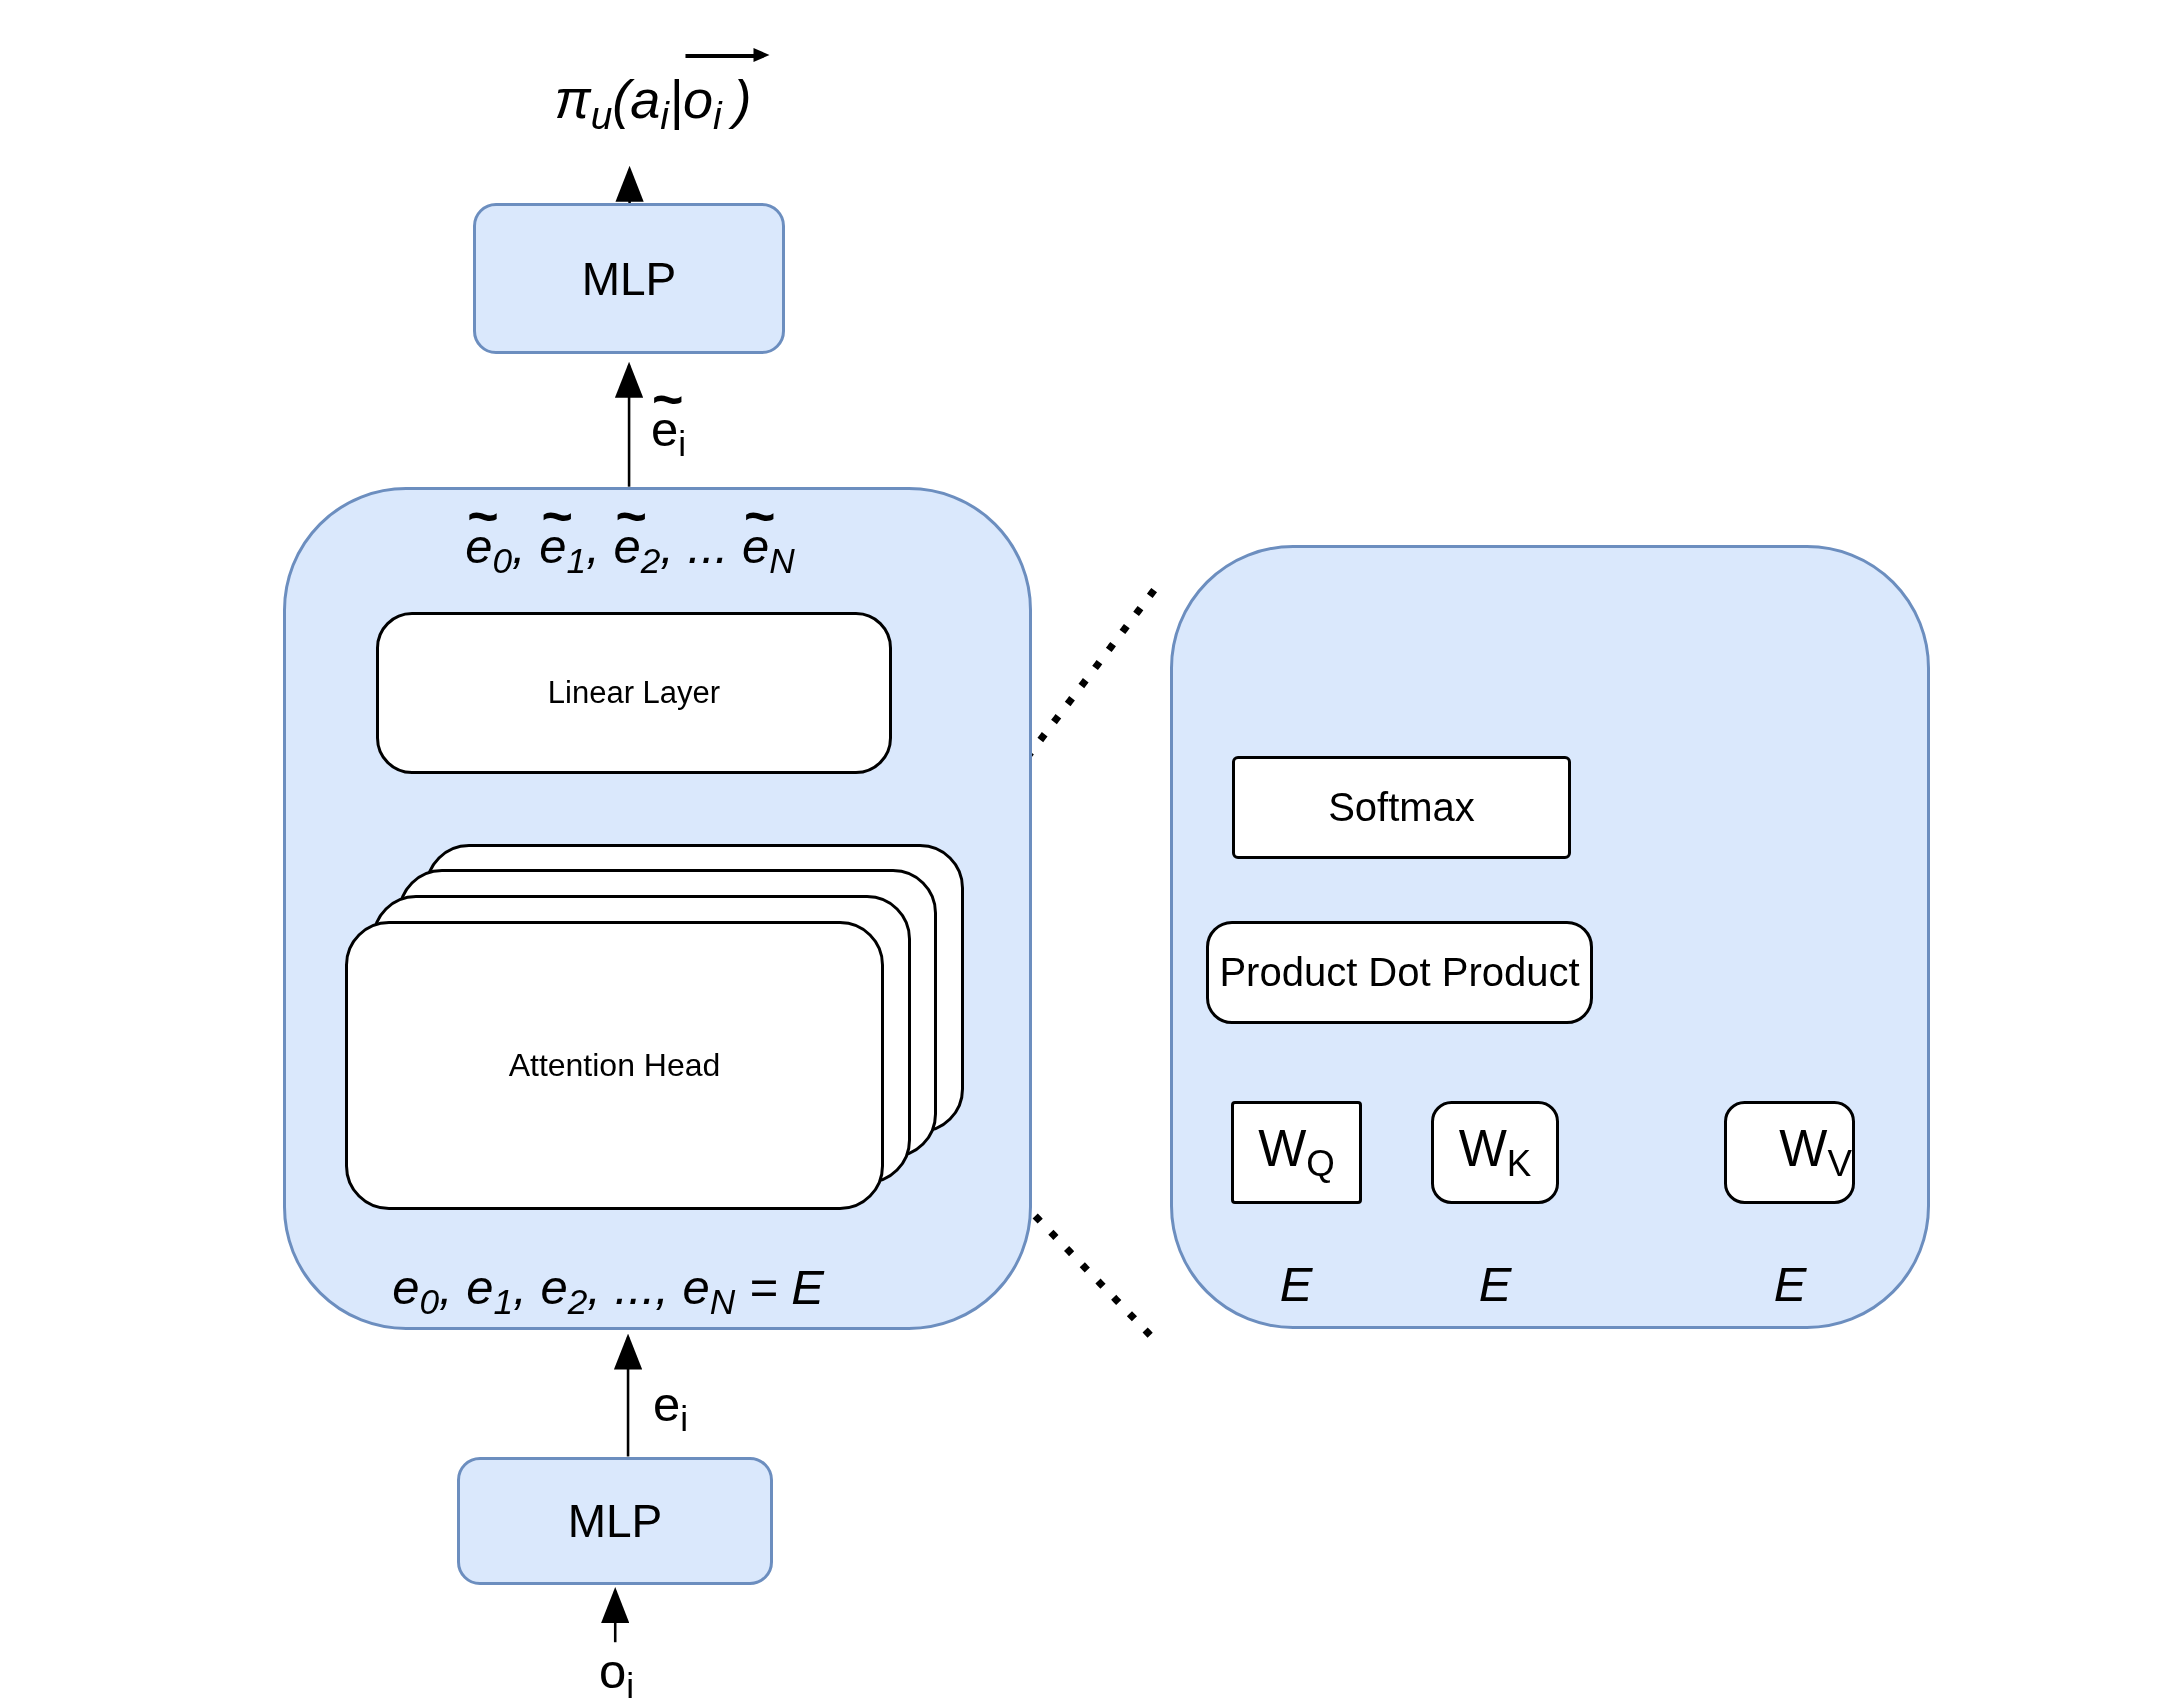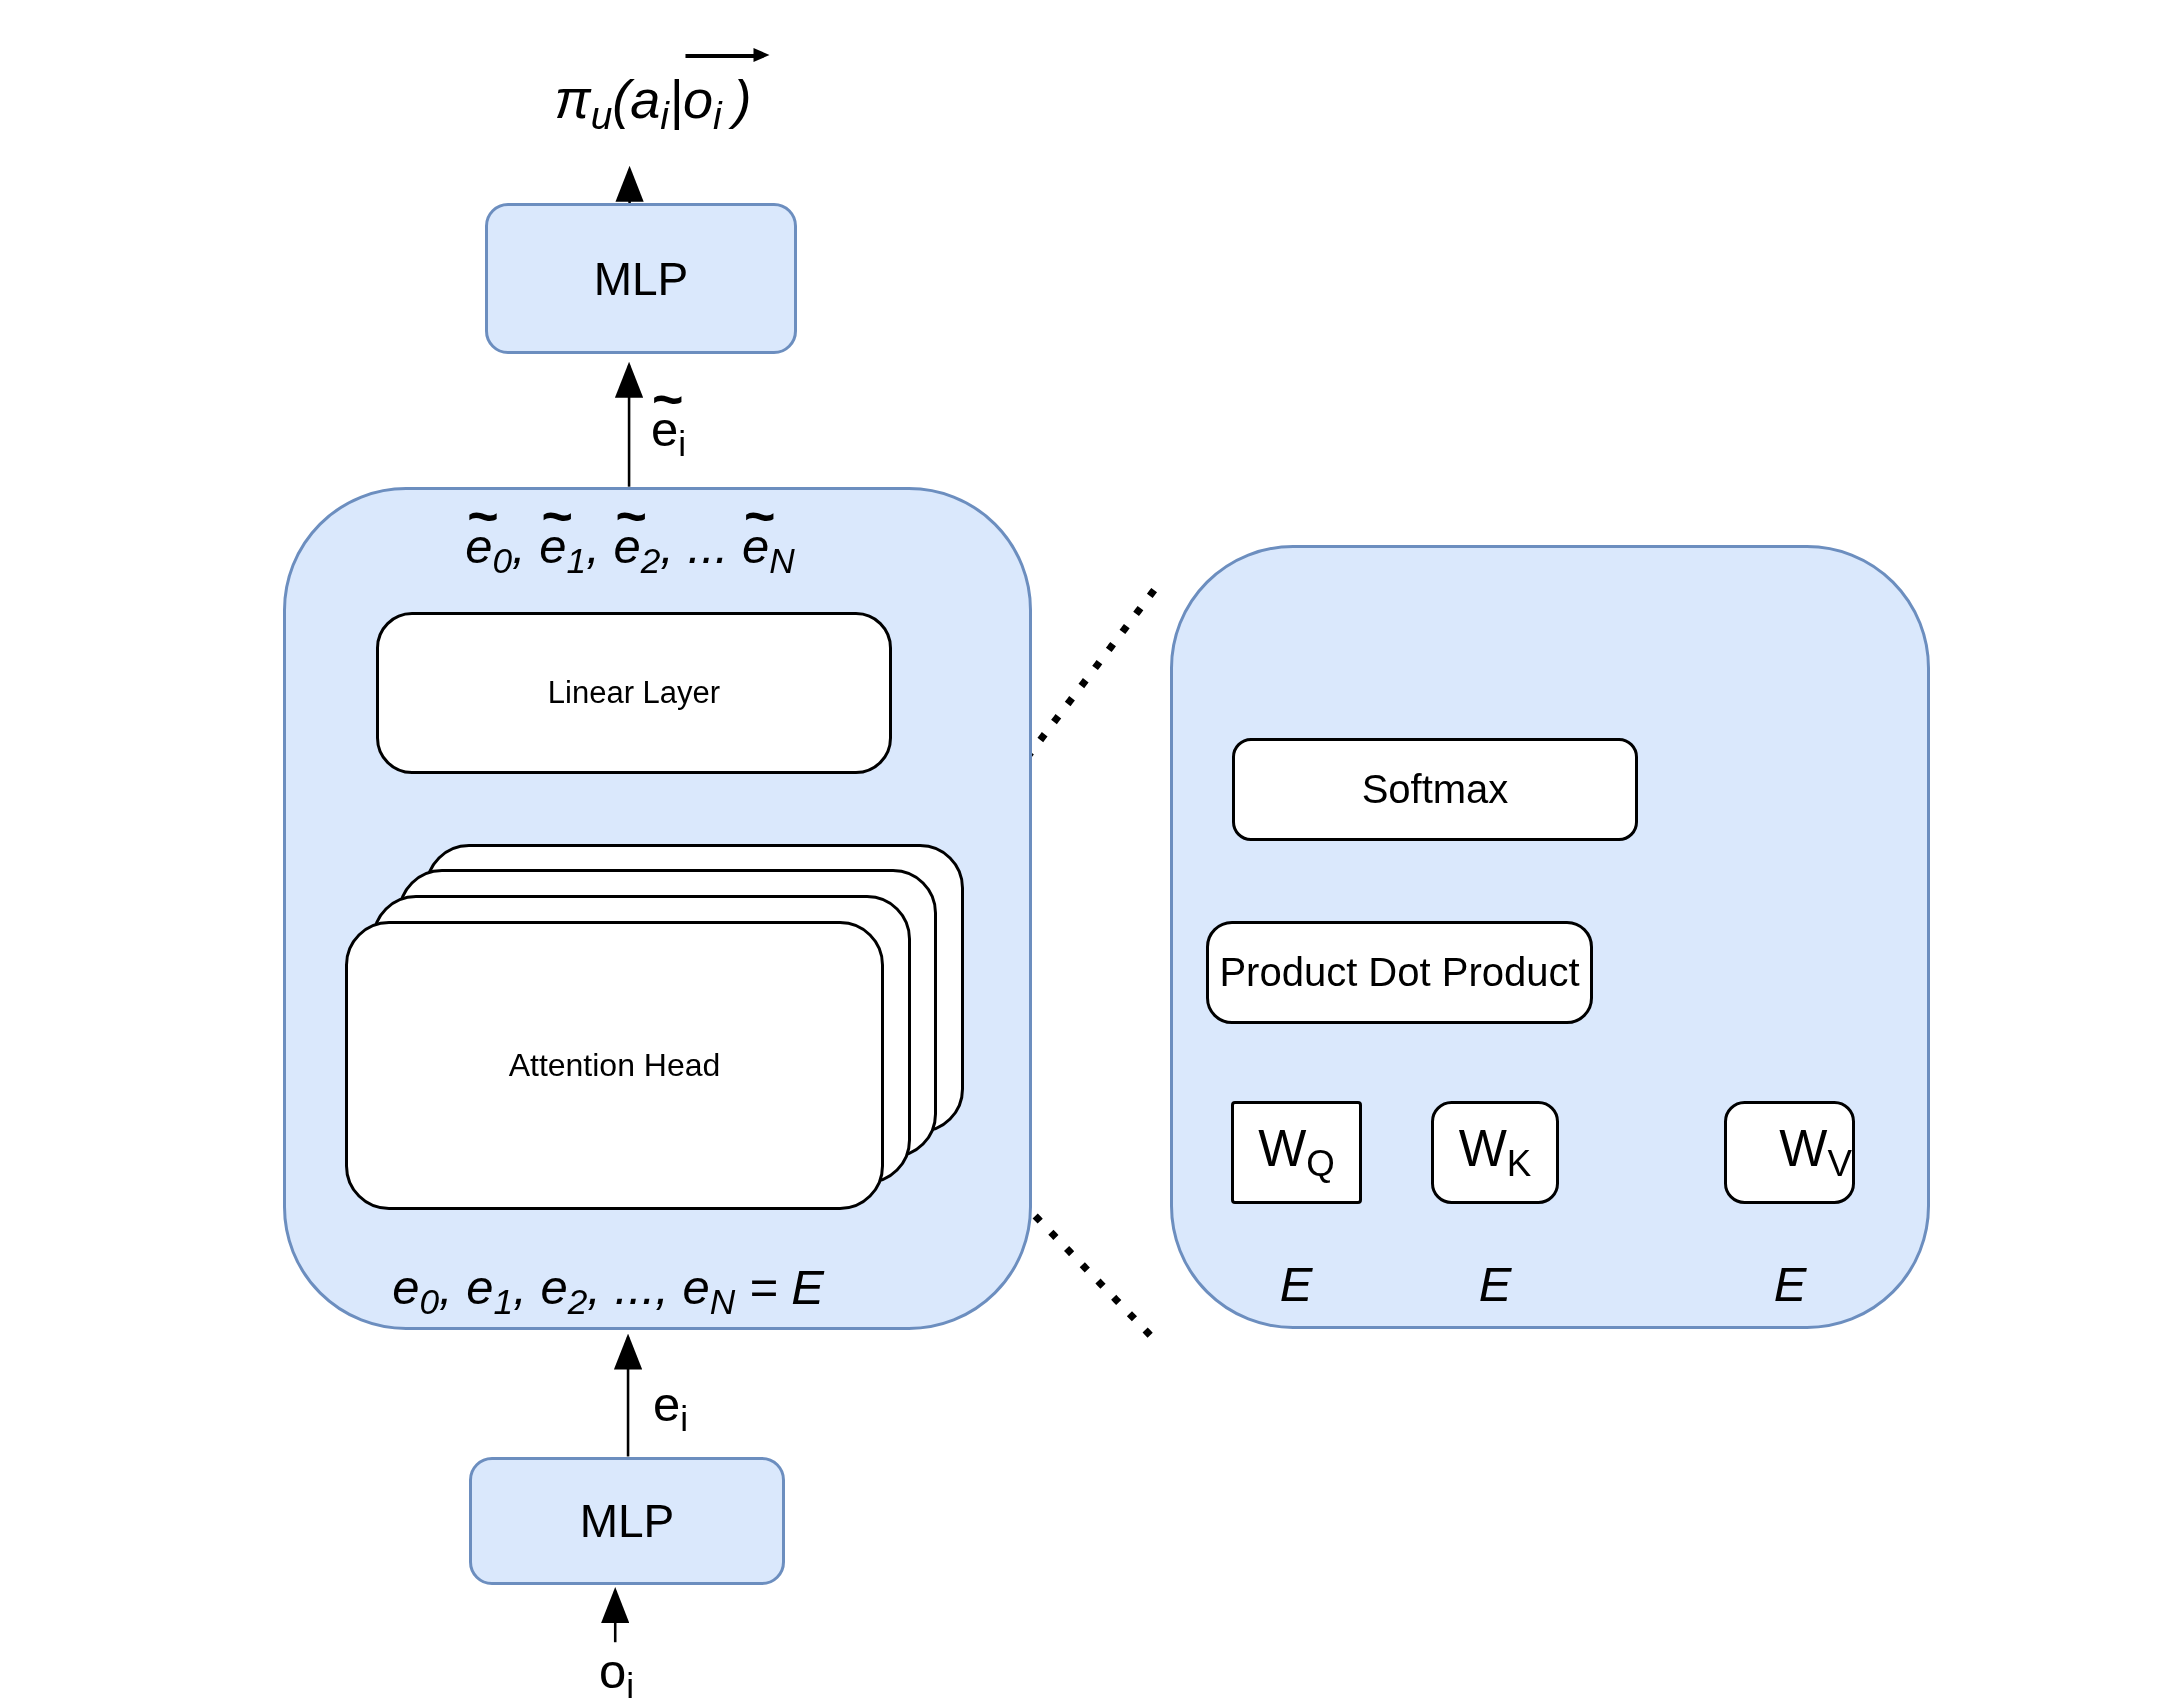--- a/index.html
+++ b/index.html
@@ -20,21 +20,20 @@
     box-sizing: border-box;
   }
   .bluebox {
     position: absolute;
     background: #dae8fc;
     border: 3.1px solid #6c8ebf;
     border-radius: 23px;
     box-sizing: border-box;
     display: flex; align-items: center; justify-content: center;
     font-size: 46px;
-    margin-left: 12px;
   }
   .whitebox {
     position: absolute;
     background: #ffffff;
     border: 3.1px solid #000000;
     box-sizing: border-box;
     display: flex; align-items: center; justify-content: center;
   }
   .label { position: absolute; line-height: 1; white-space: nowrap; }
   .center-x { transform: translateX(-50%); font-style: italic; }
@@ -148,21 +147,21 @@
     <span>MLP</span>
   </div>
 
   <div class="label" style="left:599px; top:1647px; font-size:49px;">
     <span>o</span><span class="sb">i</span>
   </div>
 
   <div class="panel" style="left:1170px; top:545px; width:760px; height:784px;"></div>
 
 
-  <div class="whitebox" style="left:1232px; top:738px; width:406px; height:103px; border-radius:19px; font-size:40px;">
+  <div class="whitebox" style="left:1232px; top:756px; width:339px; height:103px; border-radius:6px; font-size:40px;">
     <span>Softmax</span>
   </div>
 
   <div class="whitebox" style="left:1206px; top:921px; width:387px; height:103px; border-radius:26px; font-size:40px;">
     <span>Product Dot Product</span>
   </div>
 
   <div class="whitebox" style="left:1231px; top:1101px; width:131px; height:103px; border-radius:4px; font-size:51px;">
     <span><span>W</span><span class="sb">Q</span></span>
   </div>

